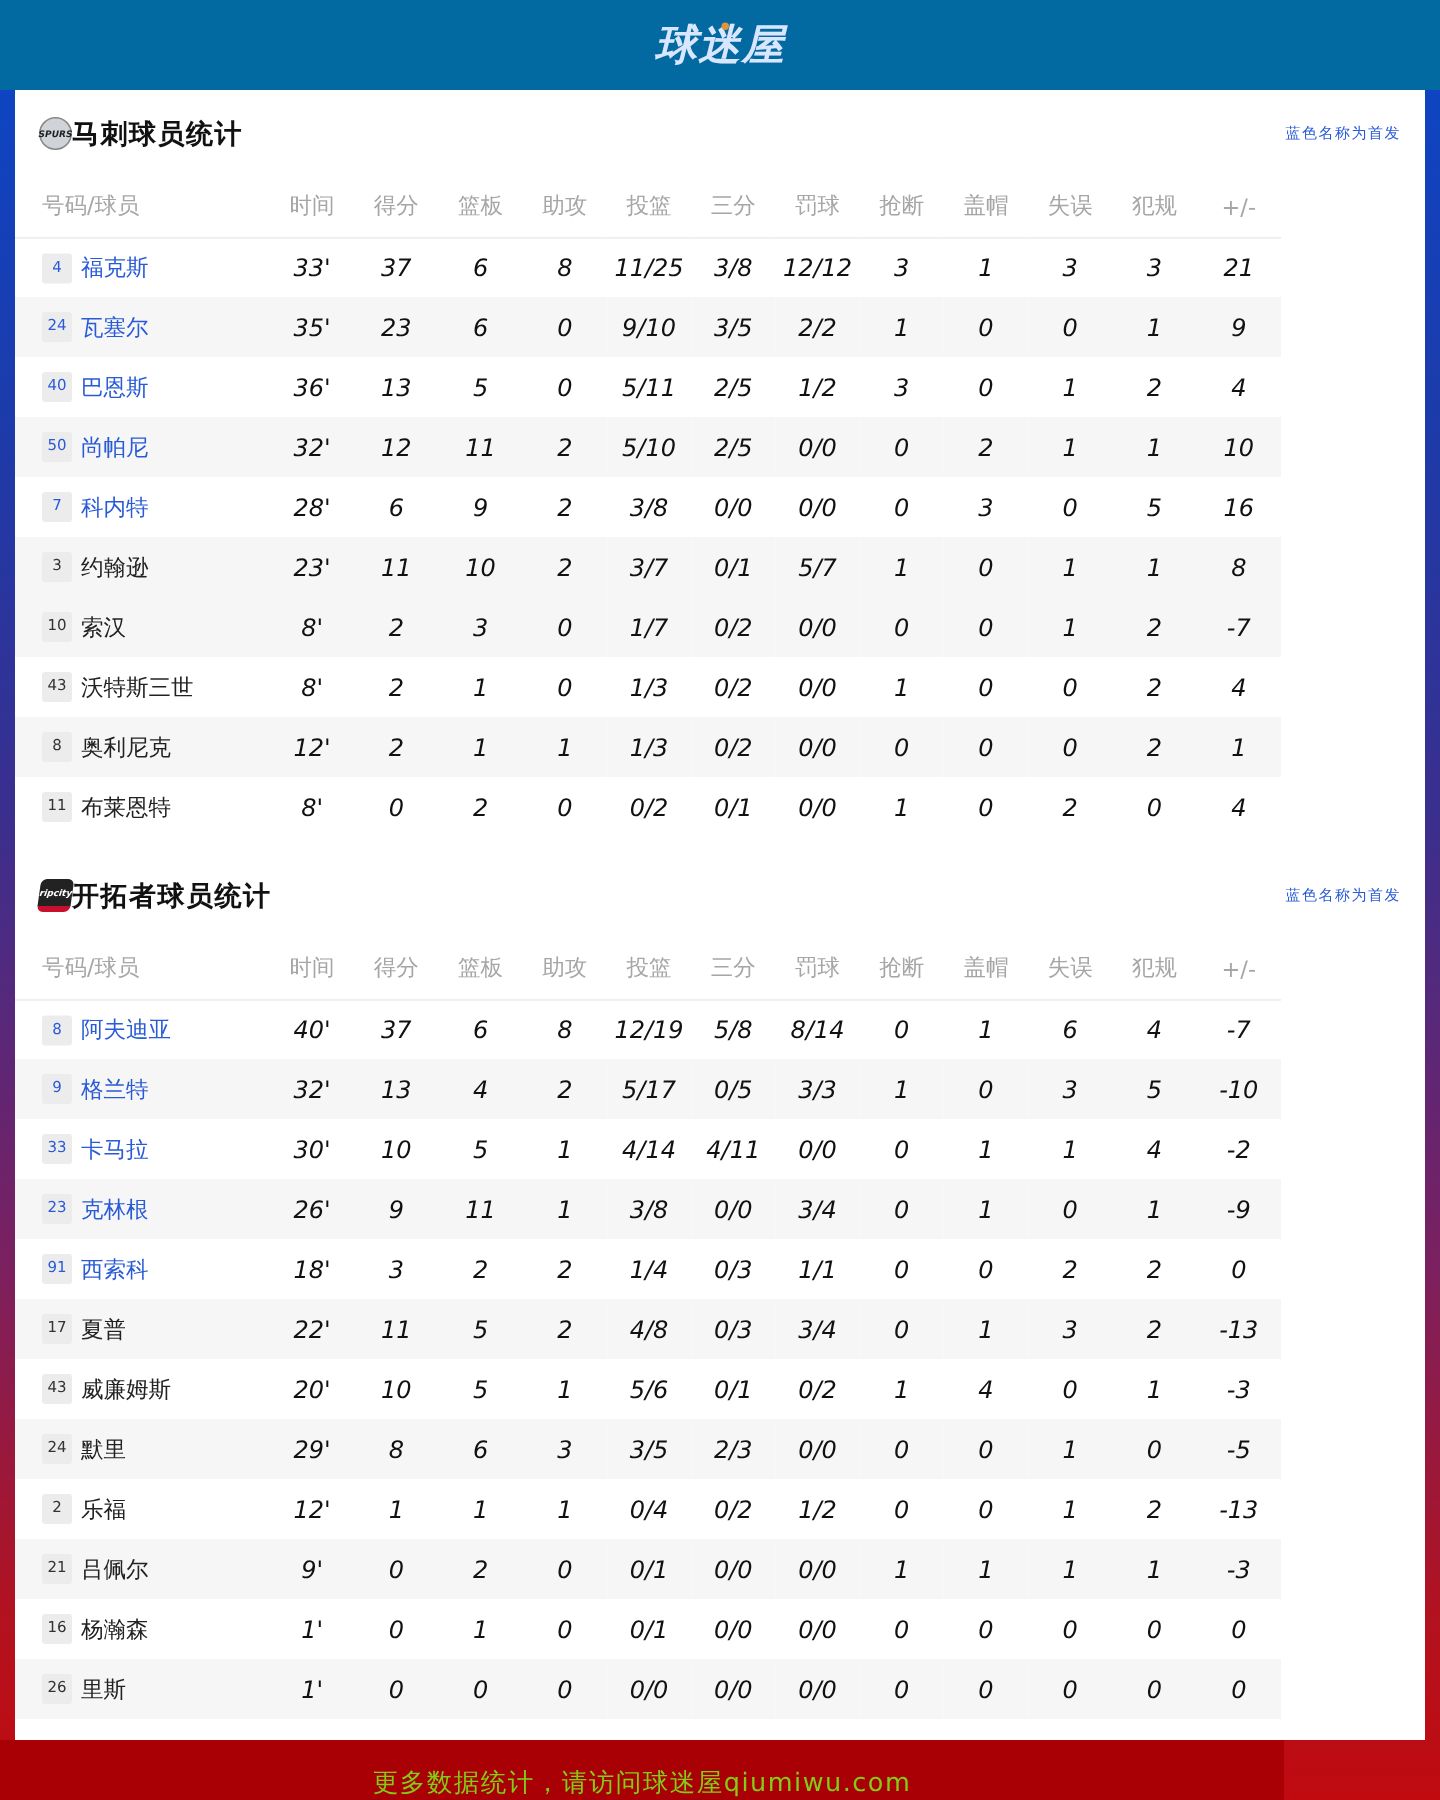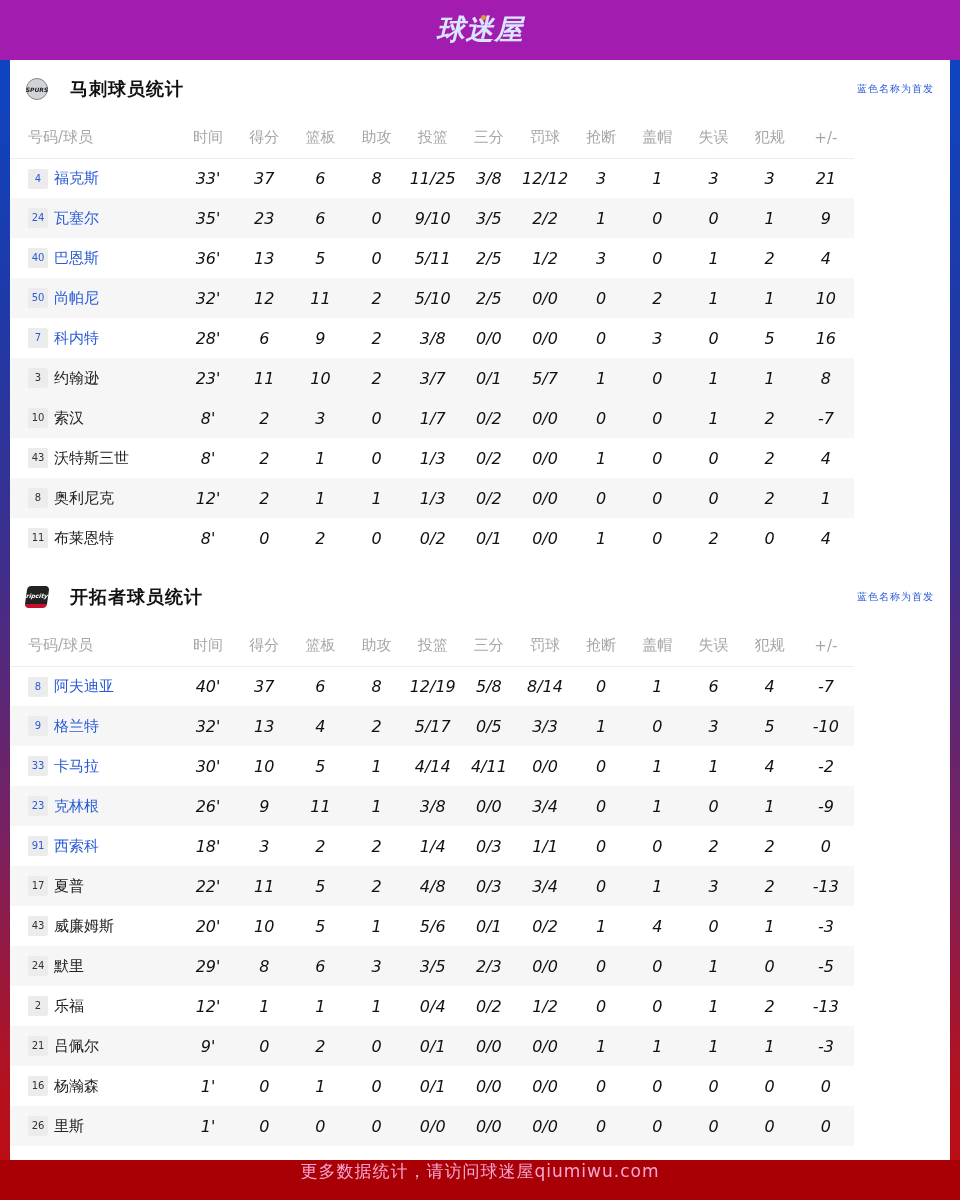--- a/index.html
+++ b/index.html
@@ -5,39 +5,39 @@
   * { box-sizing: border-box; margin: 0; padding: 0; }
   html, body { width: 960px; height: 1200px; overflow: hidden; }
   body {
     font-family: "DejaVu Sans", "Liberation Sans", sans-serif;
     background: linear-gradient(180deg, #0a47c8 0%, #1e3aa8 25%, #3a2f8f 45%, #7a2060 70%, #b3121f 90%, #c00a10 100%);
     position: relative;
   }
   .topbar {
     height: 60px;
     display: flex; align-items: center; justify-content: center;
-    background: #a21caf;
+    background: #0369a1;
   }
   .logo {
     color: #d9e6ff; font-size: 28px; font-weight: bold; font-style: italic;
     letter-spacing: 1px; position: relative;
   }
   .logo .dot {
     position: absolute; top: 4px; left: 44px; width: 5px; height: 5px;
     border-radius: 50%; background: #e0953a;
   }
   .card {
     position: absolute; left: 10px; top: 60px; width: 940px; height: 1100px;
     background: #ffffff;
   }
   .section-head {
     height: 58px; display: flex; align-items: center; justify-content: space-between;
     padding: 0 16px 0 16px;
   }
-  .team-title { display: flex; align-items: center; gap: 22px; }
+  .team-title { display: flex; align-items: center; gap: 0; }
   .team-logo {
     width: 22px; height: 22px; border-radius: 50%;
     display: flex; align-items: center; justify-content: center;
     font-size: 6px; font-weight: bold; font-style: italic;
   }
   .logo-spurs { background: #d0d4d8; color: #222; border: 1px solid #888; }
   .logo-blazers { background: #222; color: #fff; border-radius: 4px; transform: skewX(-8deg); border-bottom: 4px solid #c8102e; }
   .team-name { font-size: 18px; font-weight: bold; color: #111; letter-spacing: 1px; }
   .starter-note { font-size: 10px; color: #2a5bd7; letter-spacing: 1px; }
   table { width: 844px; border-collapse: collapse; table-layout: fixed; }
@@ -56,23 +56,23 @@
     display: inline-block; width: 20px; height: 20px; line-height: 20px;
     background: #ececec; color: #333; font-size: 10px; text-align: center;
     vertical-align: middle; margin-right: 6px; font-style: normal;
     border-radius: 2px;
   }
   .num.starter { color: #2a5bd7; }
   .pname { font-size: 15px; color: #222; vertical-align: middle; margin-top: 12px; }
   .pname.starter { color: #2a5bd7; }
   .section-gap { height: 10px; }
   .footer {
-    position: absolute; left: 0; top: 1160px; width: 960px; height: 40px;
-    background: #a80005; color: #f9a8d4; font-size: 17px;
-    display: flex; align-items: flex-start; justify-content: center; letter-spacing: 1px;
+    position: absolute; left: 0; top: 1160px; width: 856px; height: 40px;
+    background: #a80005; color: #84cc16; font-size: 17px;
+    display: flex; align-items: flex-end; justify-content: center; letter-spacing: 1px;
   }
   col.c-player { width: 170px; }
 </style>
 </head>
 <body>
 
 <div class="topbar">
   <div class="logo">
     <span>球迷屋</span>
     <span class="dot"></span>

